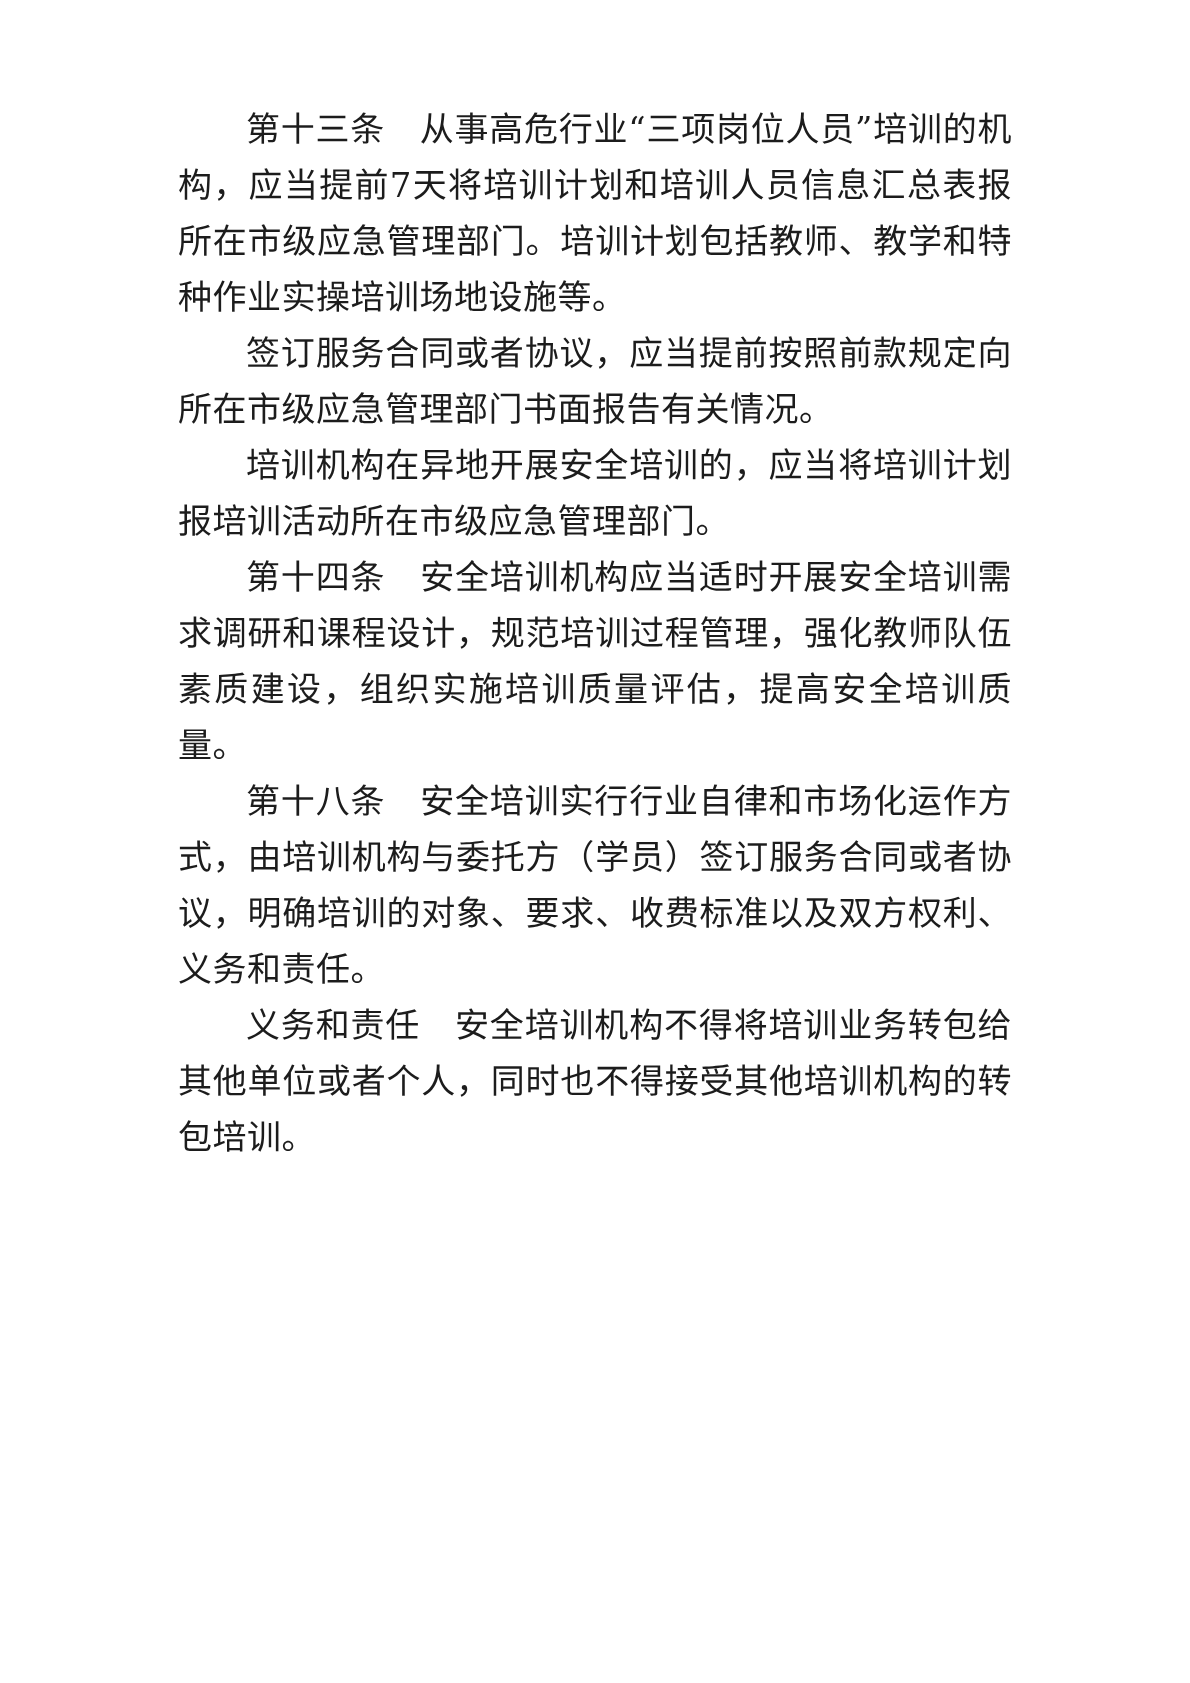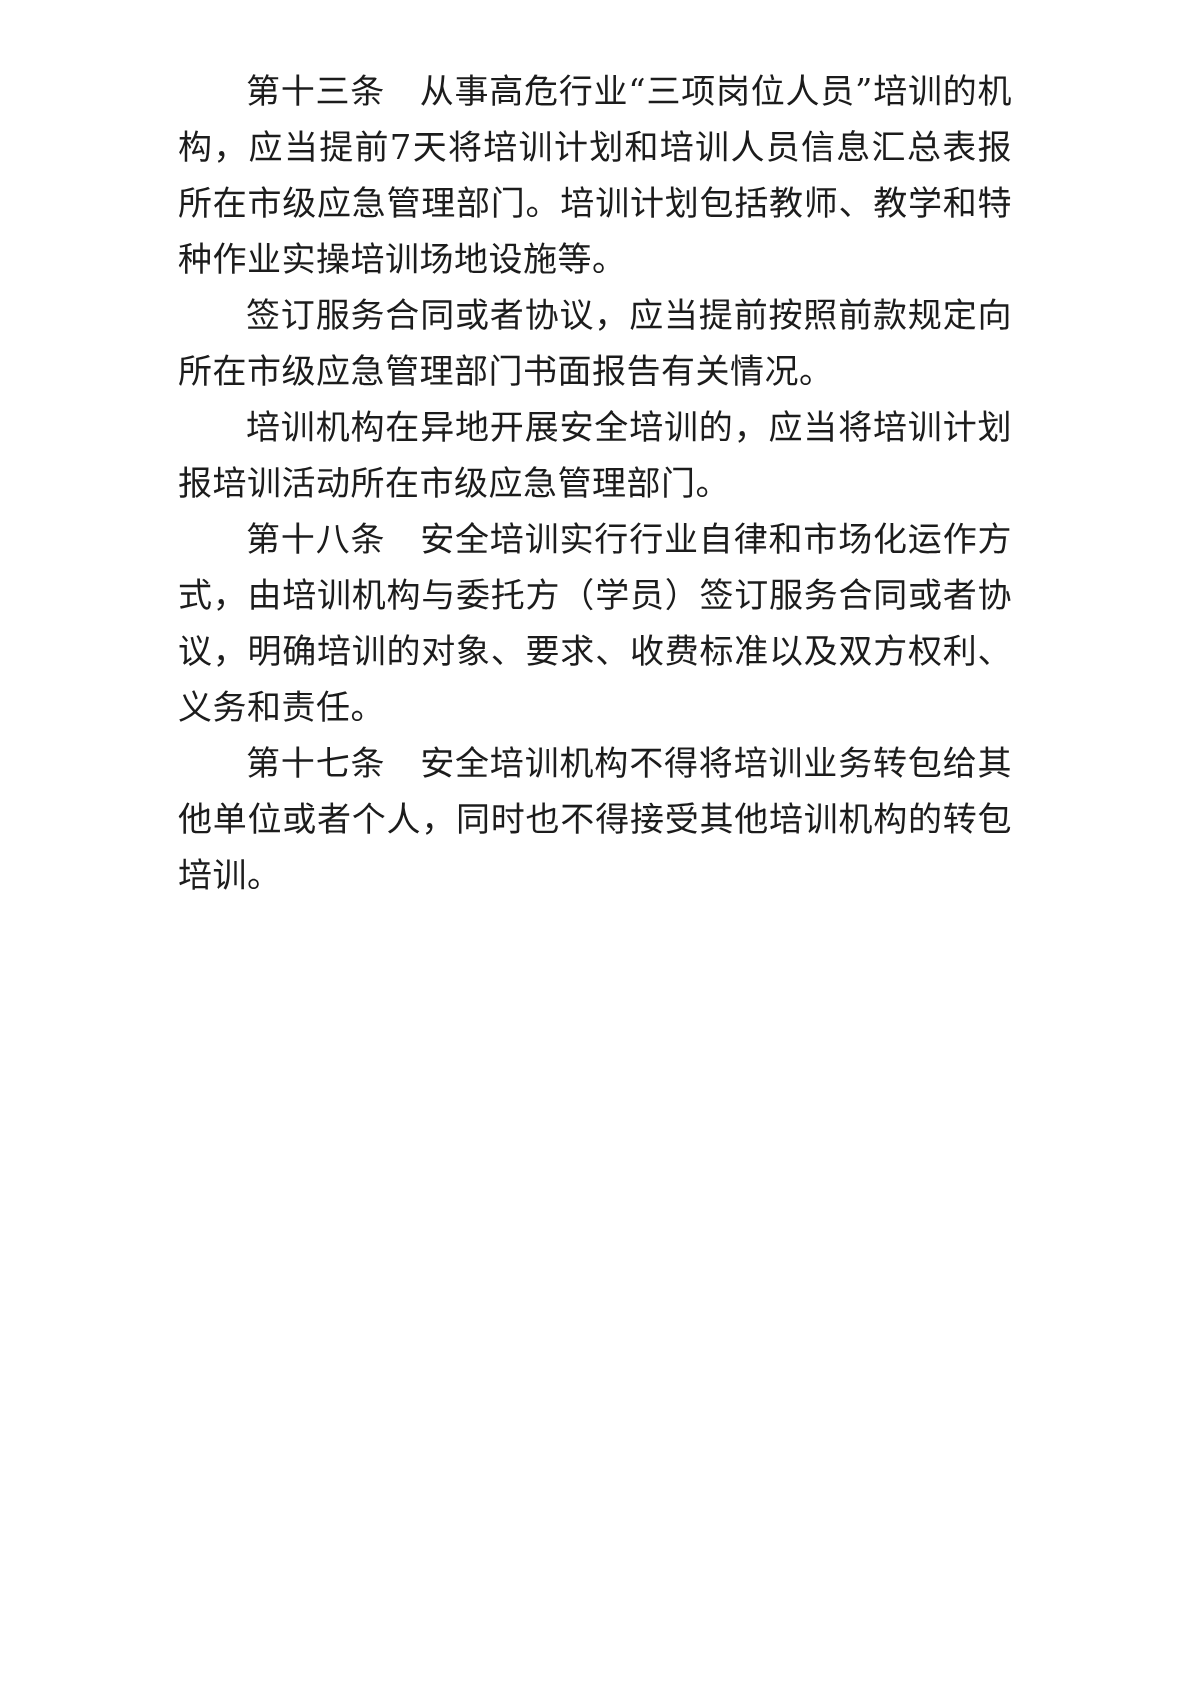--- a/index.html
+++ b/index.html
@@ -8,21 +8,21 @@
     background: #ffffff;
   }
   .page {
     position: relative;
     width: 1190px;
     height: 1434px;
     margin: 0 auto;
     background: #ffffff;
     overflow: hidden;
     box-sizing: border-box;
-    padding: 63px 178px 0 178px;
+    padding: 101px 178px 0 178px;
   }
   .doc-body {
     width: 834px;
   }
   .para {
     margin: 0;
     padding: 0;
     font-family: "DejaVu Serif", "Liberation Serif", serif;
     font-size: 34px;
     line-height: 56px;
@@ -35,16 +35,17 @@
   }
 </style>
 </head>
 <body>
 
 <div class="page">
   <div class="doc-body">
     <p class="para">第十三条　从事高危行业“三项岗位人员”培训的机构，应当提前7天将培训计划和培训人员信息汇总表报所在市级应急管理部门。培训计划包括教师、教学和特种作业实操培训场地设施等。</p>
     <p class="para">签订服务合同或者协议，应当提前按照前款规定向所在市级应急管理部门书面报告有关情况。</p>
     <p class="para">培训机构在异地开展安全培训的，应当将培训计划报培训活动所在市级应急管理部门。</p>
+    <p class="para">第十四条　安全培训机构应当适时开展安全培训需求调研和课程设计，规范培训过程管理，强化教师队伍素质建设，组织实施培训质量评估，提高安全培训质量。</p>
     <p class="para">第十八条　安全培训实行行业自律和市场化运作方式，由培训机构与委托方（学员）签订服务合同或者协议，明确培训的对象、要求、收费标准以及双方权利、义务和责任。</p>
-    <p class="para">第十七条　安全培训机构不得将培训业务转包给其他单位或者个人，同时也不得接受其他培训机构的转包培训。</p>
+    <p class="para">义务和责任　安全培训机构不得将培训业务转包给其他单位或者个人，同时也不得接受其他培训机构的转包培训。</p>
   </div>
 </div>
 
 </body></html>

